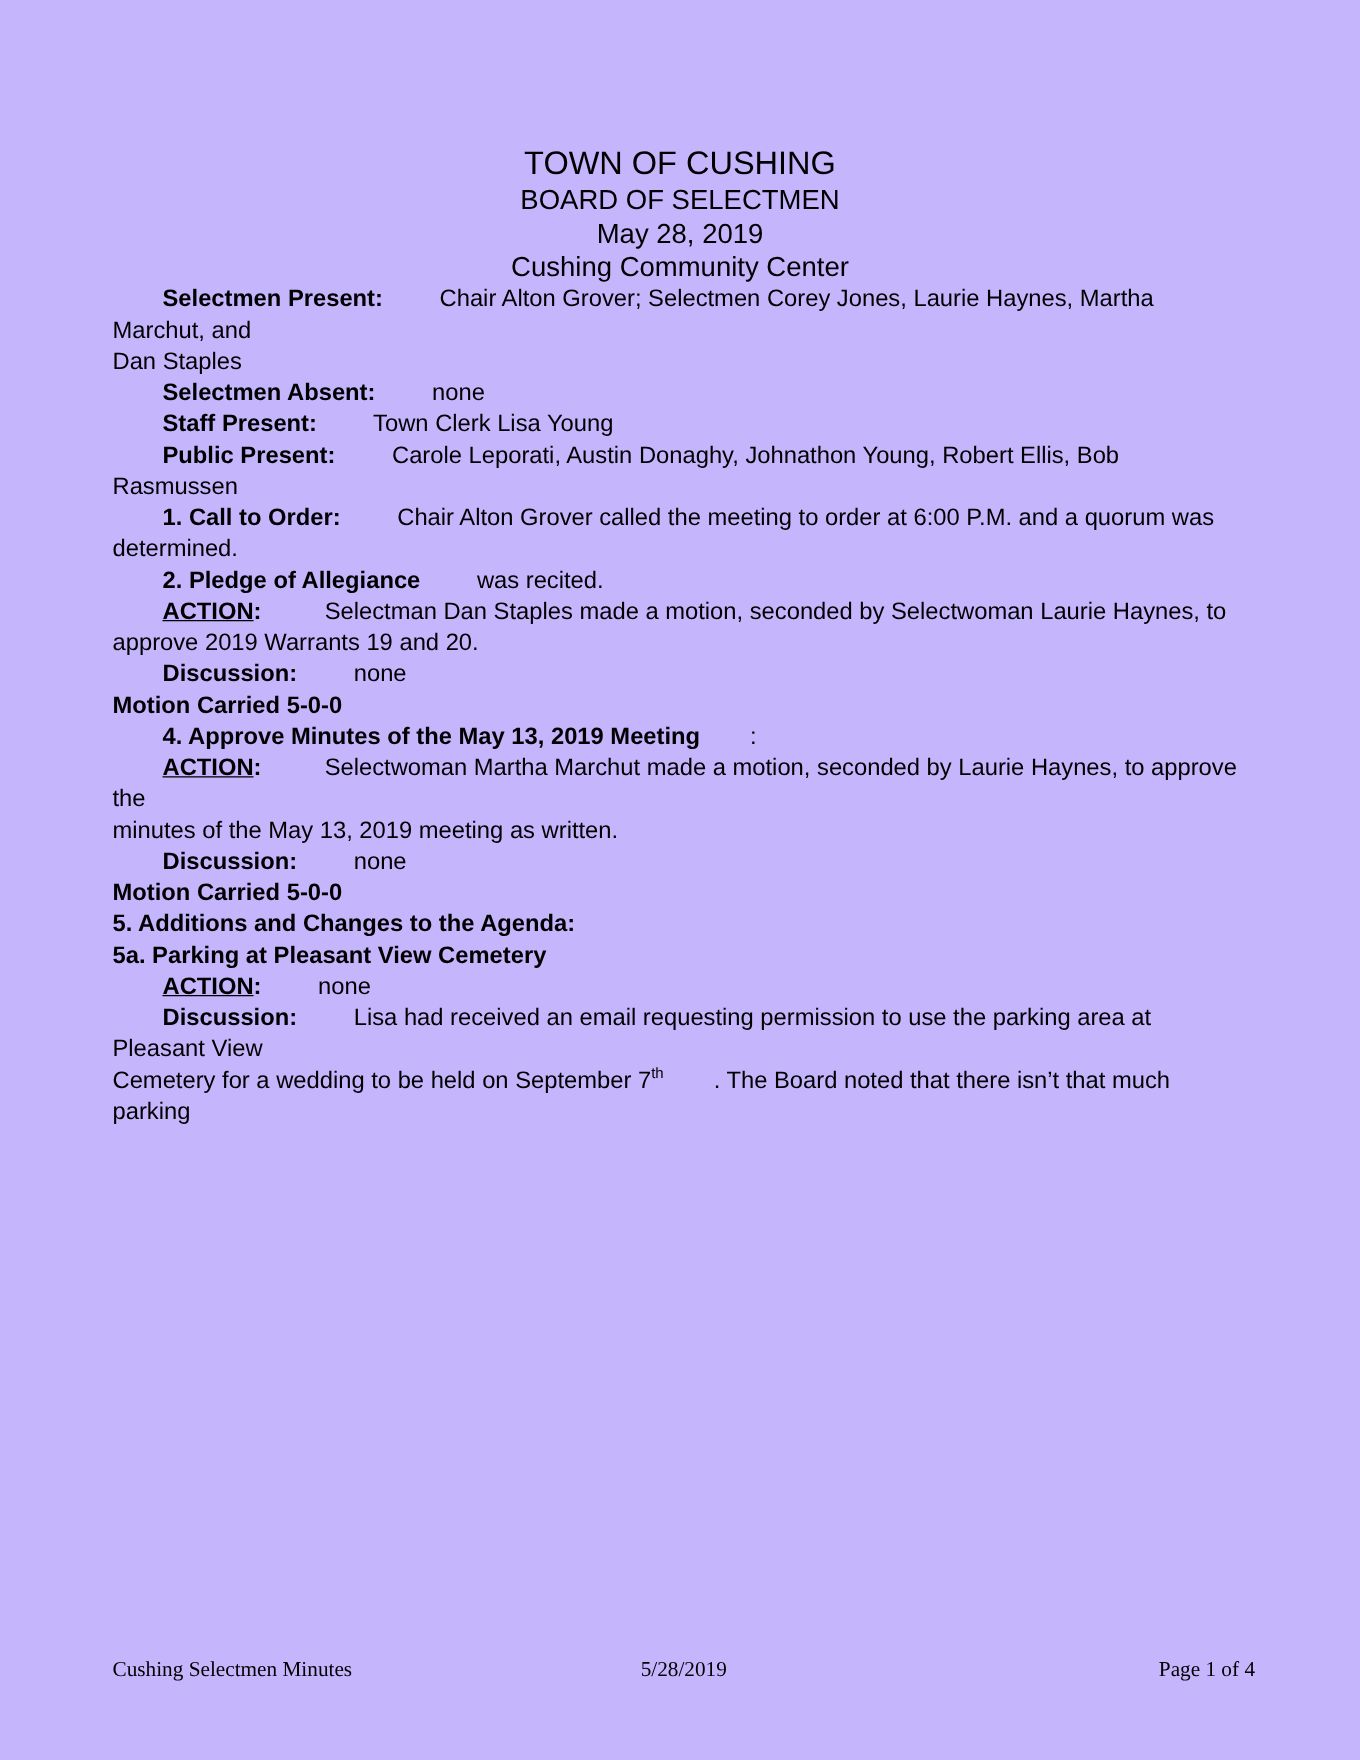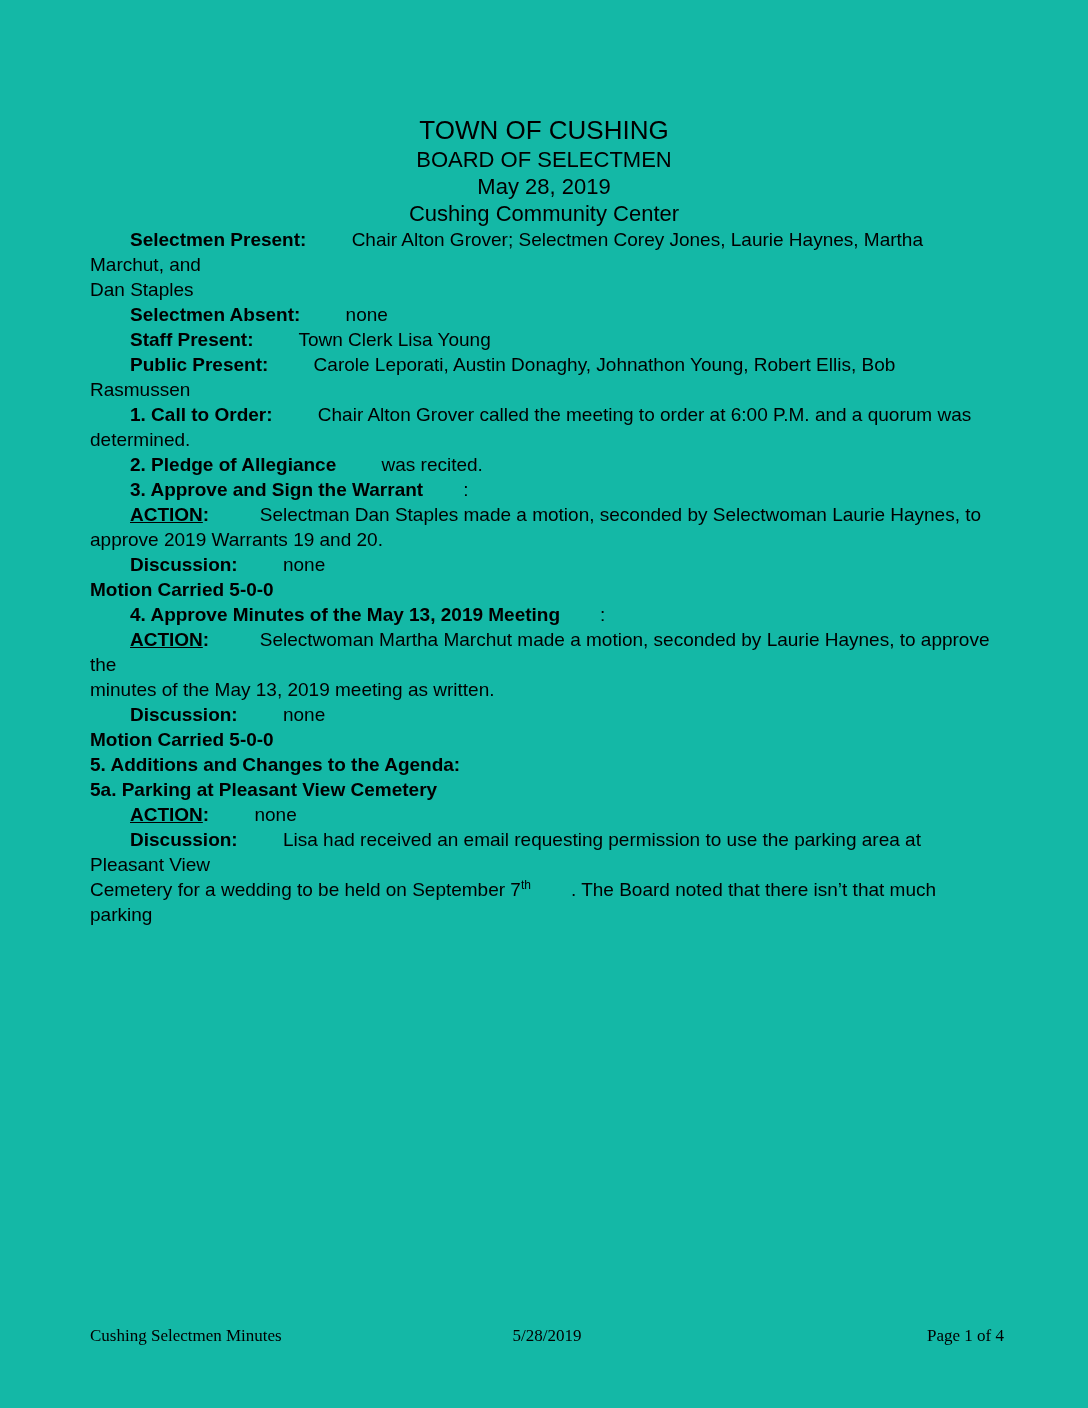--- a/index.html
+++ b/index.html
@@ -1,21 +1,21 @@
 <!DOCTYPE html>
 <html><head>
 <meta charset="utf-8">
 <style>
   html, body { margin: 0; padding: 0; background: #ffffff; }
   .page {
     position: relative;
     width: 1088px;
     height: 1408px;
     margin: 0 auto;
-    background: #14b8a6;
+    background: #c4b5fd;
     color: #000000;
     font-family: "Liberation Sans", sans-serif;
     font-size: 19px;
     line-height: 25px;
     box-sizing: border-box;
     padding: 114px 90px 0 90px;
     overflow: hidden;
   }
   .title-block { text-align: center; }
   .title-main  { font-size: 26px; line-height: 32px; }
@@ -66,21 +66,20 @@
 
   <p class="para gap-p"><span class="lbl">Staff Present:</span><span class="seg"> Town Clerk Lisa Young</span></p>
 
   <p class="para gap-p"><span class="lbl">Public Present:</span><span class="seg"> Carole Leporati, Austin Donaghy, Johnathon Young, Robert Ellis, Bob Rasmussen</span></p>
 
   <p class="para gap-s"><span class="lbl">1. Call to Order:</span><span class="seg"> Chair Alton Grover called the meeting to order at 6:00 P.M. and a quorum was
 determined.</span></p>
 
   <p class="para gap-s"><span class="lbl">2. Pledge of Allegiance</span><span class="seg"> was recited.</span></p>
 
-  <p class="para gap-s"><span class="lbl">3. Approve and Sign the Warrant</span><span class="seg">:</span></p>
 
   <p class="para gap-p"><span class="lbl"><u class="action-word">ACTION</u><span>:</span></span><span class="seg">  Selectman Dan Staples made a motion, seconded by Selectwoman Laurie Haynes, to
 approve 2019 Warrants 19 and 20.</span></p>
 
   <p class="para gap-p"><span class="lbl">Discussion:</span><span class="seg"> none</span></p>
 
   <p class="para gap-m motion indent-1">Motion Carried 5-0-0</p>
 
   <p class="para gap-s"><span class="lbl">4. Approve Minutes of the May 13, 2019 Meeting</span><span class="seg">:</span></p>
 

